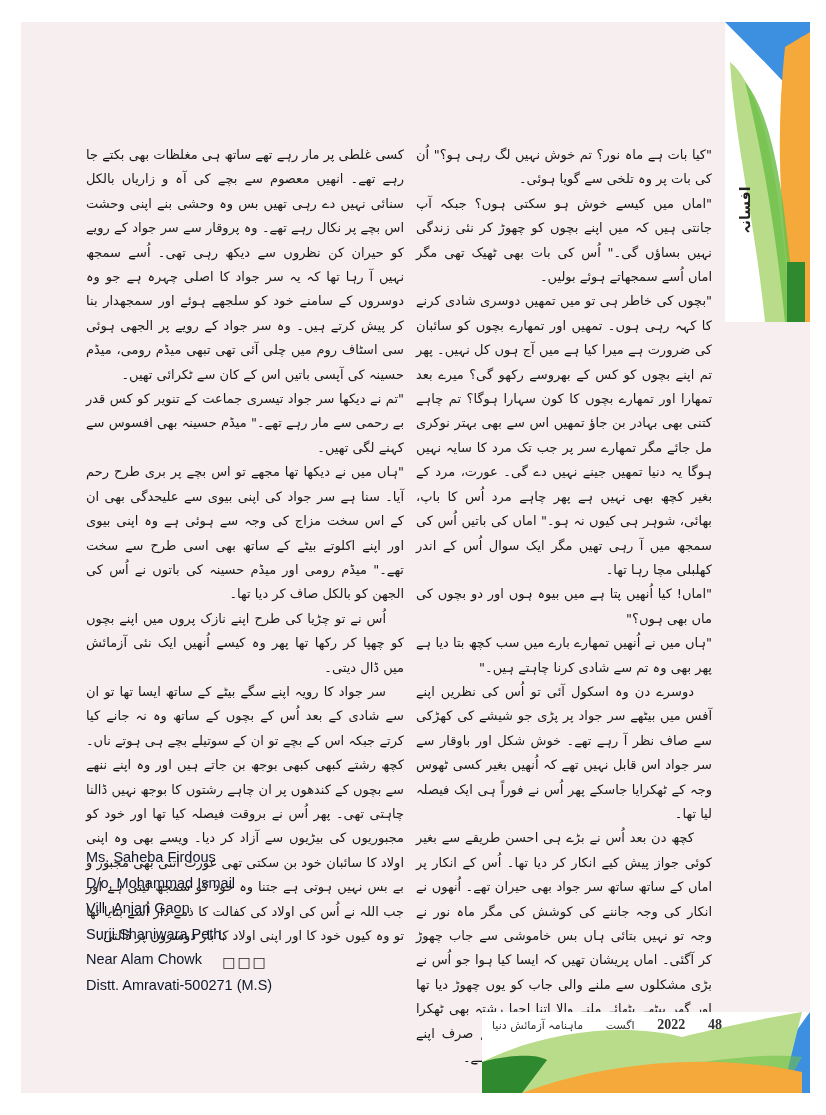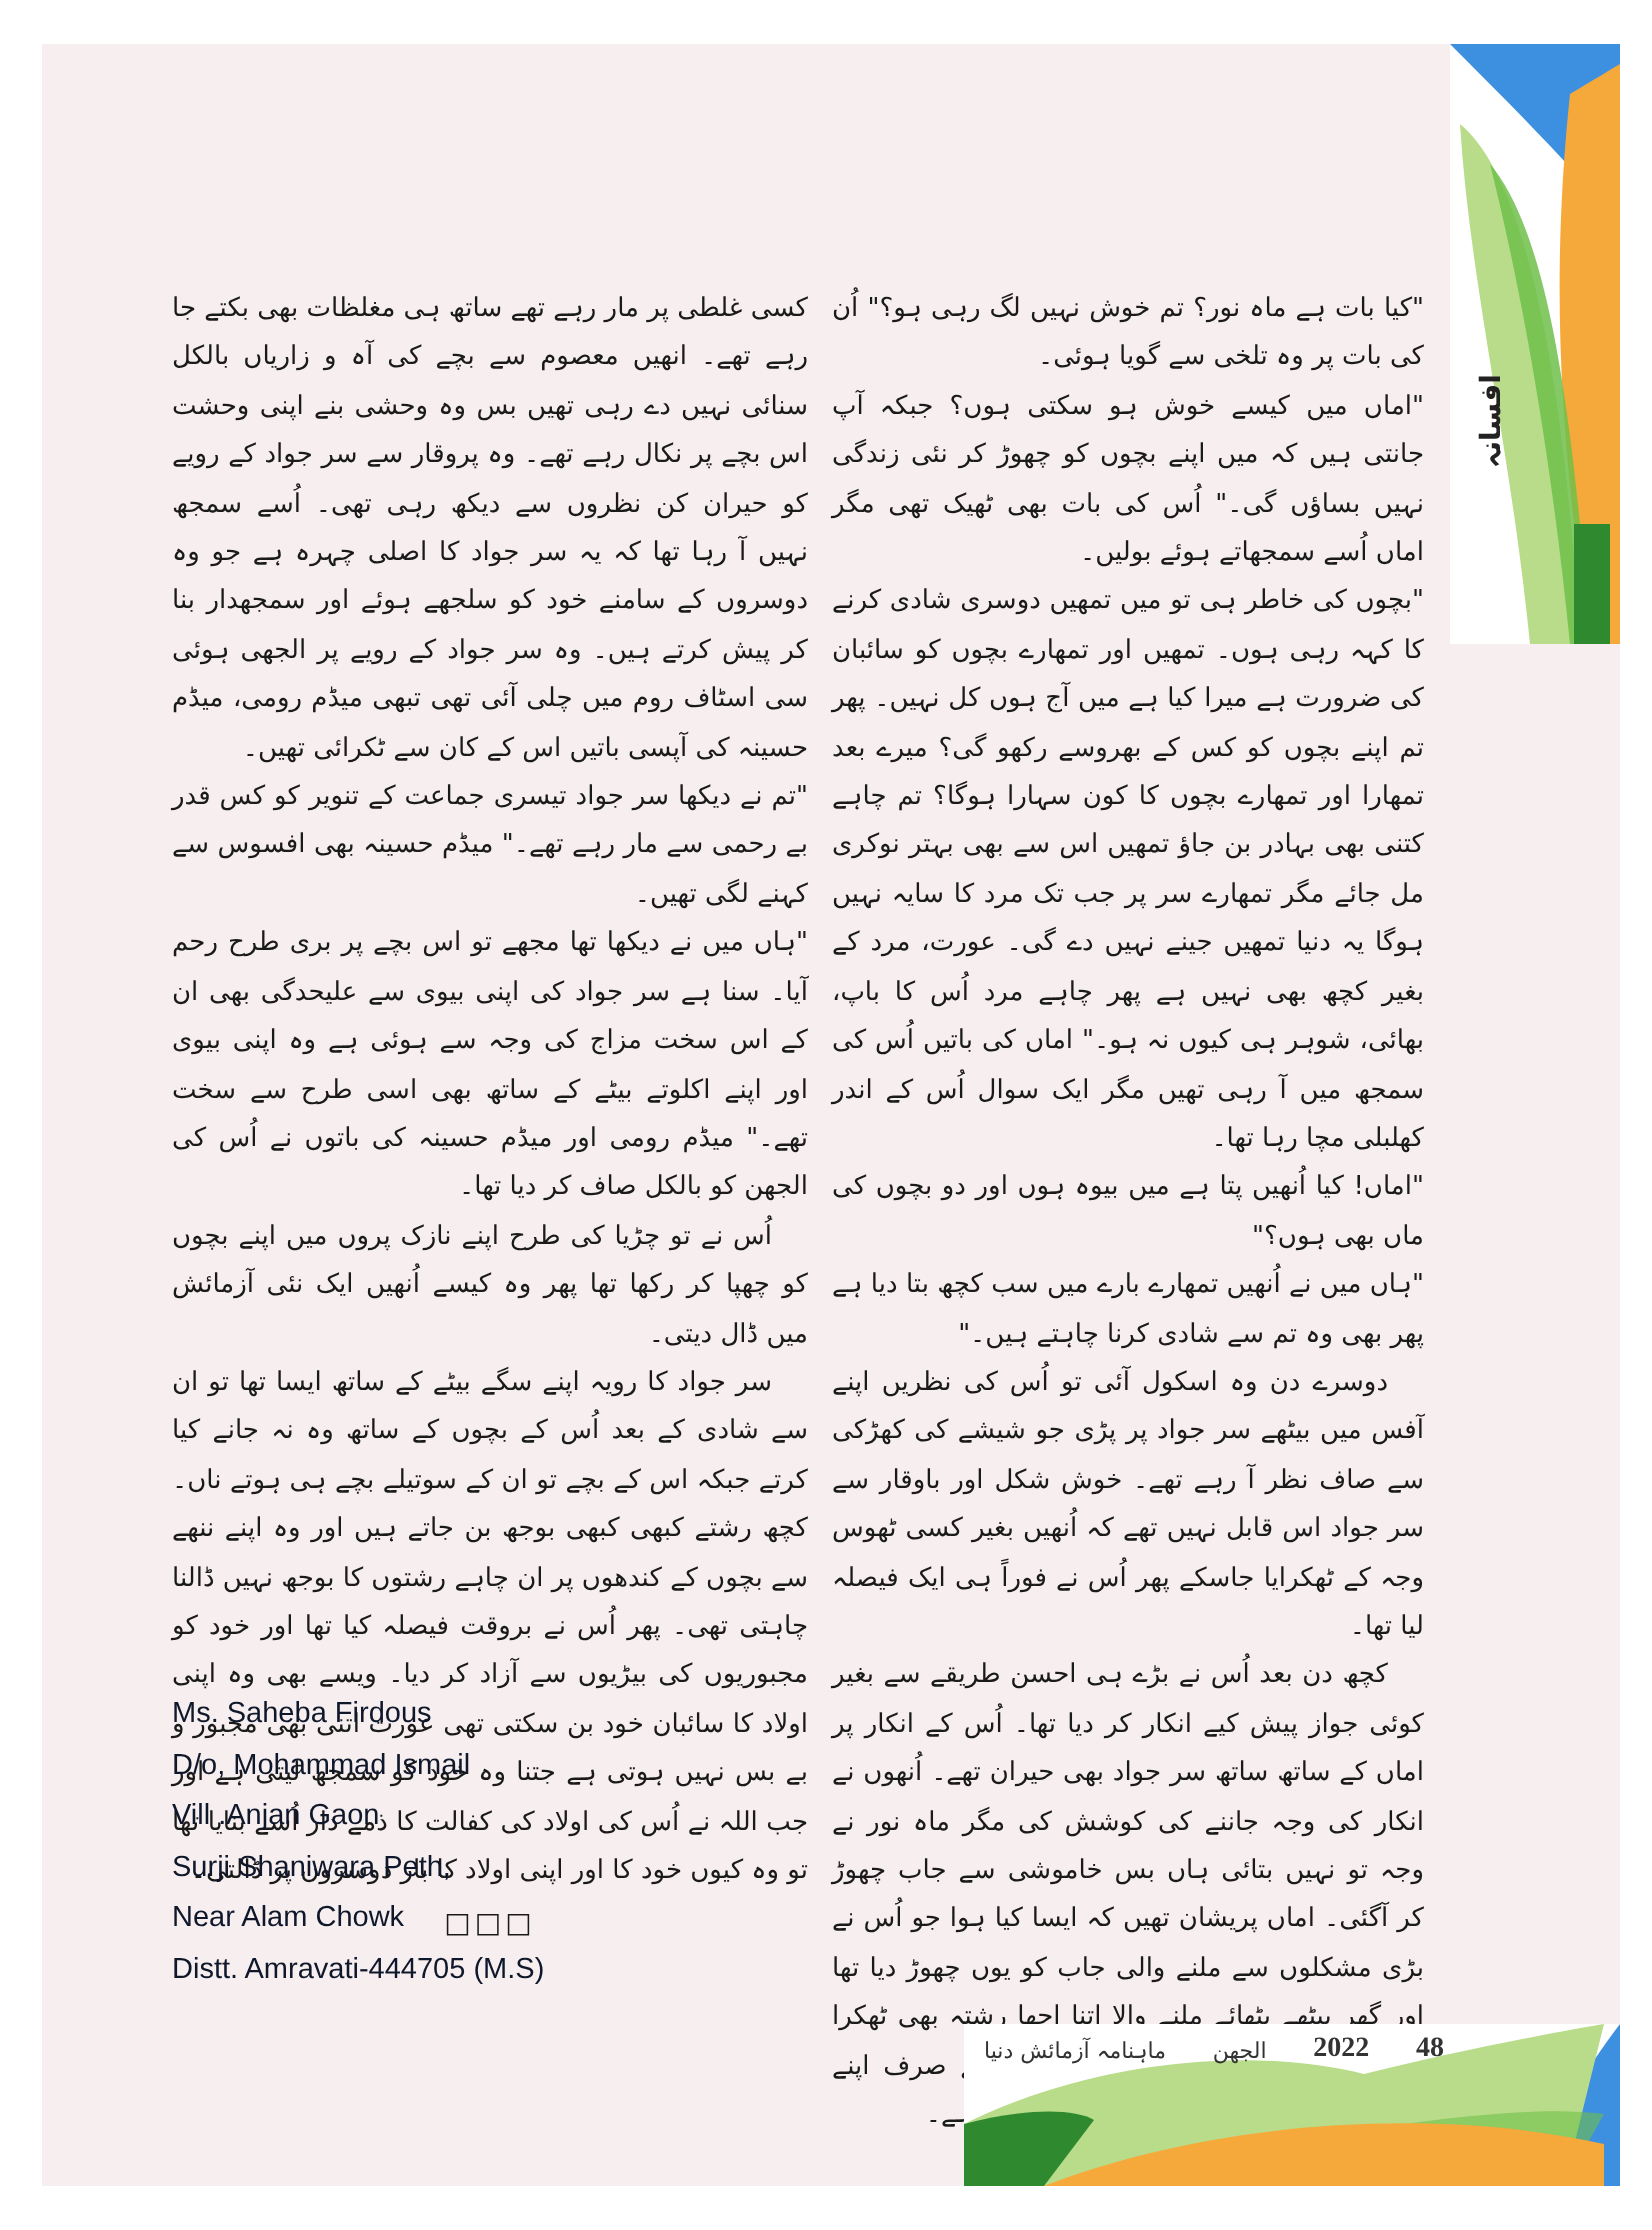--- a/index.html
+++ b/index.html
@@ -60,32 +60,32 @@
   <p class="indent">سر جواد کا رویہ اپنے سگے بیٹے کے ساتھ ایسا تھا تو ان سے شادی کے بعد اُس کے بچوں کے ساتھ وہ نہ جانے کیا کرتے جبکہ اس کے بچے تو ان کے سوتیلے بچے ہی ہوتے ناں۔ کچھ رشتے کبھی کبھی بوجھ بن جاتے ہیں اور وہ اپنے ننھے سے بچوں کے کندھوں پر ان چاہے رشتوں کا بوجھ نہیں ڈالنا چاہتی تھی۔ پھر اُس نے بروقت فیصلہ کیا تھا اور خود کو مجبوریوں کی بیڑیوں سے آزاد کر دیا۔ ویسے بھی وہ اپنی اولاد کا سائبان خود بن سکتی تھی عورت اتنی بھی مجبور و بے بس نہیں ہوتی ہے جتنا وہ خود کو سمجھ لیتی ہے اور جب اللہ نے اُس کی اولاد کی کفالت کا ذمے دار اُسے بنایا تھا تو وہ کیوں خود کا اور اپنی اولاد کا بار دوسروں پر ڈالتی۔</p>
   <p class="end-marks">□□□</p>
 </div>
 
 <div class="author">
   <div>Ms. Saheba Firdous</div>
   <div>D/o, Mohammad Ismail</div>
   <div>Vill .Anjan Gaon</div>
   <div>Surji Shaniwara Peth,</div>
   <div>Near Alam Chowk</div>
-  <div>Distt. Amravati-444705 (M.S)</div>
+  <div>Distt. Amravati-500271 (M.S)</div>
 </div>
 
 <div class="deco-bottom">
   <svg width="328" height="81" viewBox="0 0 328 81">
     <rect x="0" y="0" width="328" height="81" fill="#ffffff"></rect>
     <path d="M328,0 L328,81 L280,81 C290,60 305,30 328,0 Z" fill="#3d8fe0"></path>
     <path d="M0,50 C60,20 140,10 200,25 C240,15 290,5 320,0 L300,81 L0,81 Z" fill="#b8dc8a"></path>
     <path d="M0,50 C30,42 55,42 65,48 L40,81 L0,81 Z" fill="#2f8a2f"></path>
     <path d="M150,60 C220,50 280,40 320,45 L300,81 L100,81 Z" fill="#6fbf4a" opacity="0.6"></path>
     <path d="M40,81 C120,50 230,40 320,60 L320,81 Z" fill="#f6a93b"></path>
   </svg>
 </div>
 
 <div class="footer">
   <span class="urdu">ماہنامہ آزمائش دنیا</span>
-  <span class="urdu">الجھن</span>
+  <span class="urdu">اگست</span>
   <span class="pg">2022</span>
   <span class="pg">48</span>
 </div>
 
 </body></html>

